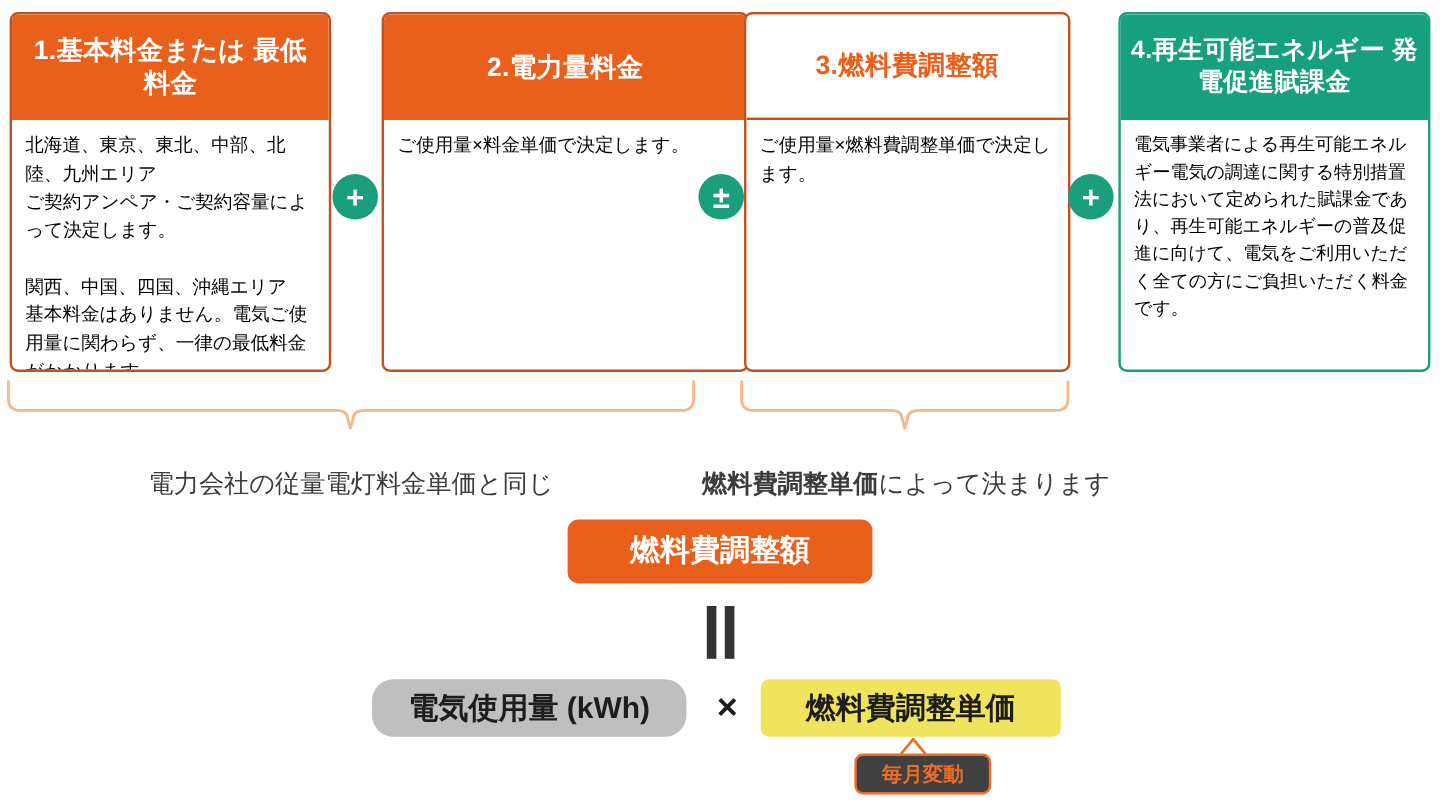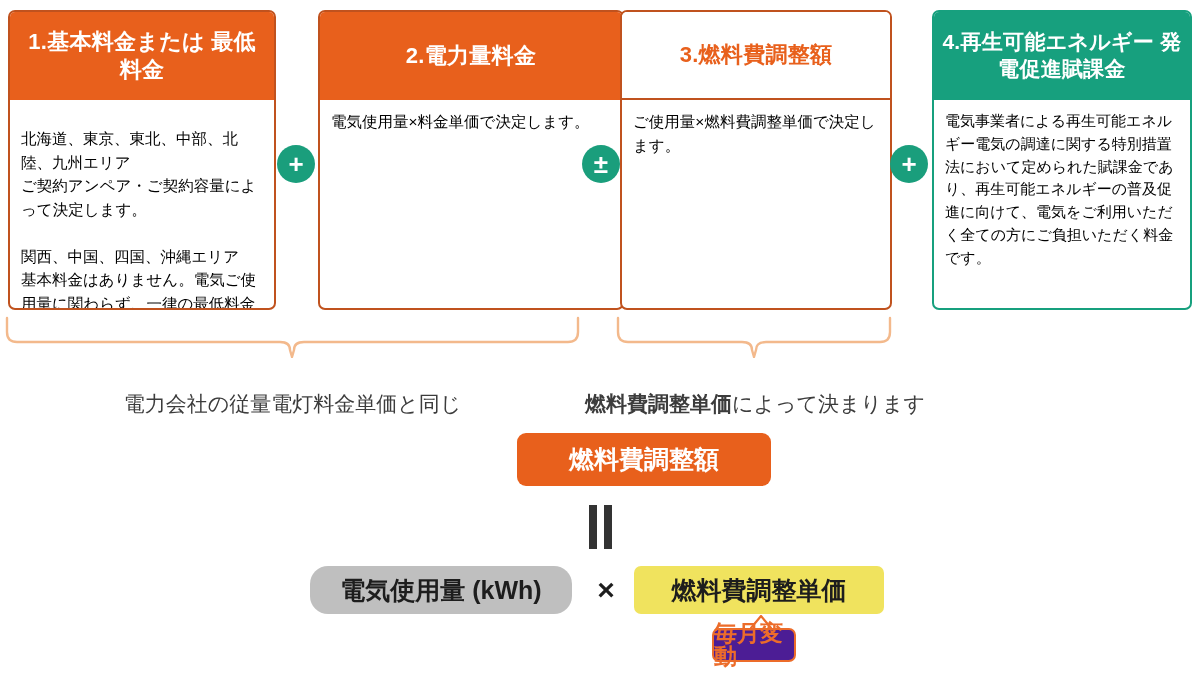--- a/index.html
+++ b/index.html
@@ -77,21 +77,21 @@
     flex: 1 1 auto;
     padding: 10px 11px 8px 11px;
     font-size: 15.5px;
     line-height: 1.52;
     color: #000000;
     white-space: pre-line;
   }
   .card.narrow .card-body { font-size: 15px; }
 
   
-  #card-1 { left: 8px;   width: 268px; gap: 17px; }
+  #card-1 { left: 8px;   width: 268px; }
   #card-2 { left: 318px; width: 306px; }
   #card-3 { left: 620px; width: 272px; }
   #card-4 { left: 932px; width: 260px; }
 
   
   .op-badge {
     position: absolute;
     width: 38px;
     height: 38px;
     border-radius: 50%;
@@ -147,21 +147,20 @@
 
   #pill-result {
     left: 473px;
     top: 433px;
     width: 254px;
     height: 53px;
     background: #e8601c;
     color: #ffffff;
     font-size: 25px;
     border-radius: 9px;
-    margin-left: 44px;
   }
 
   #equals-sign {
     position: absolute;
     left: 585px;
     top: 505px;
     width: 30px;
     height: 44px;
     display: flex;
     justify-content: center;
@@ -216,30 +215,30 @@
     position: absolute;
     left: 712px;
     top: 628px;
     width: 98px;
     height: 34px;
   }
   #callout-monthly .callout-box {
     position: absolute;
     left: 0;
     top: 0;
-    width: 84px;
+    width: 114px;
     height: 34px;
     box-sizing: border-box;
     border: 2px solid #ec6c2a;
     border-radius: 7px;
-    background: #4c1d95;
-    display: flex;
-    align-items: center;
-    justify-content: center;
-    font-size: 23px;
+    background: #404040;
+    display: flex;
+    align-items: center;
+    justify-content: center;
+    font-size: 17px;
     font-weight: bold;
     color: #ec6c2a;
     line-height: 1;
   }
   #callout-monthly .callout-arrow {
     position: absolute;
     left: 38px;
     top: -13px;
     width: 22px;
     height: 14px;
@@ -255,21 +254,21 @@
 最低料金</div>
     <div class="card-body">北海道、東京、東北、中部、北陸、九州エリア
 ご契約アンペア・ご契約容量によって決定します。
 
 関西、中国、四国、沖縄エリア
 基本料金はありません。電気ご使用量に関わらず、一律の最低料金がかかります。</div>
   </div>
 
   <div class="card orange" id="card-2">
     <div class="card-header">2.電力量料金</div>
-    <div class="card-body">電気使用量×料金単価で決定します。</div>
+    <div class="card-body">ご使用量×料金単価で決定します。</div>
   </div>
 
   <div class="card orange white-head" id="card-3">
     <div class="card-header">3.燃料費調整額</div>
     <div class="card-body">ご使用量×燃料費調整単価で決定します。</div>
   </div>
 
   <div class="card teal narrow" id="card-4">
     <div class="card-header">4.再生可能エネルギー
 発電促進賦課金</div>

